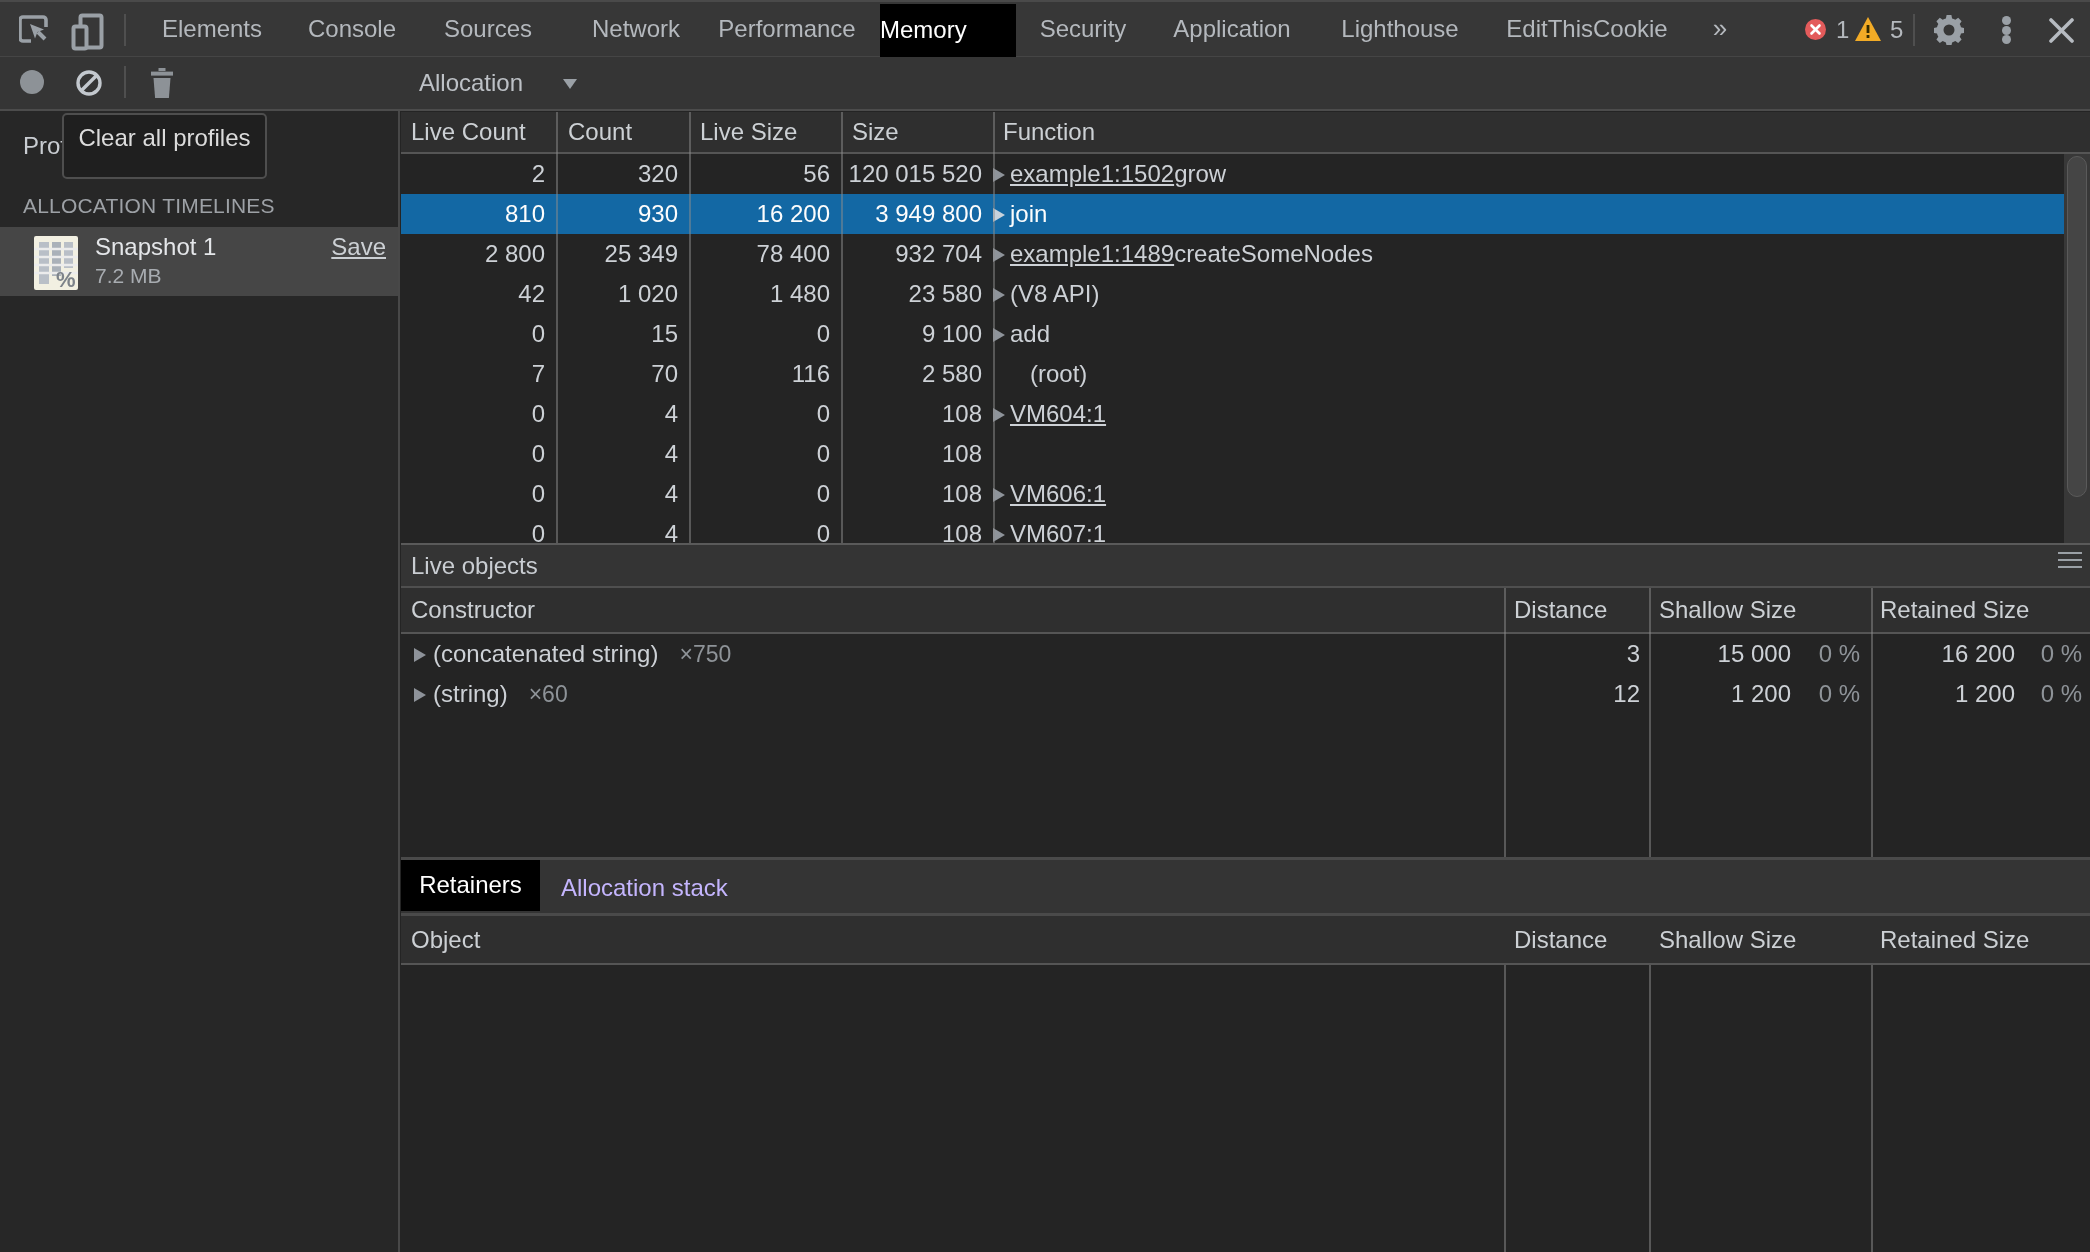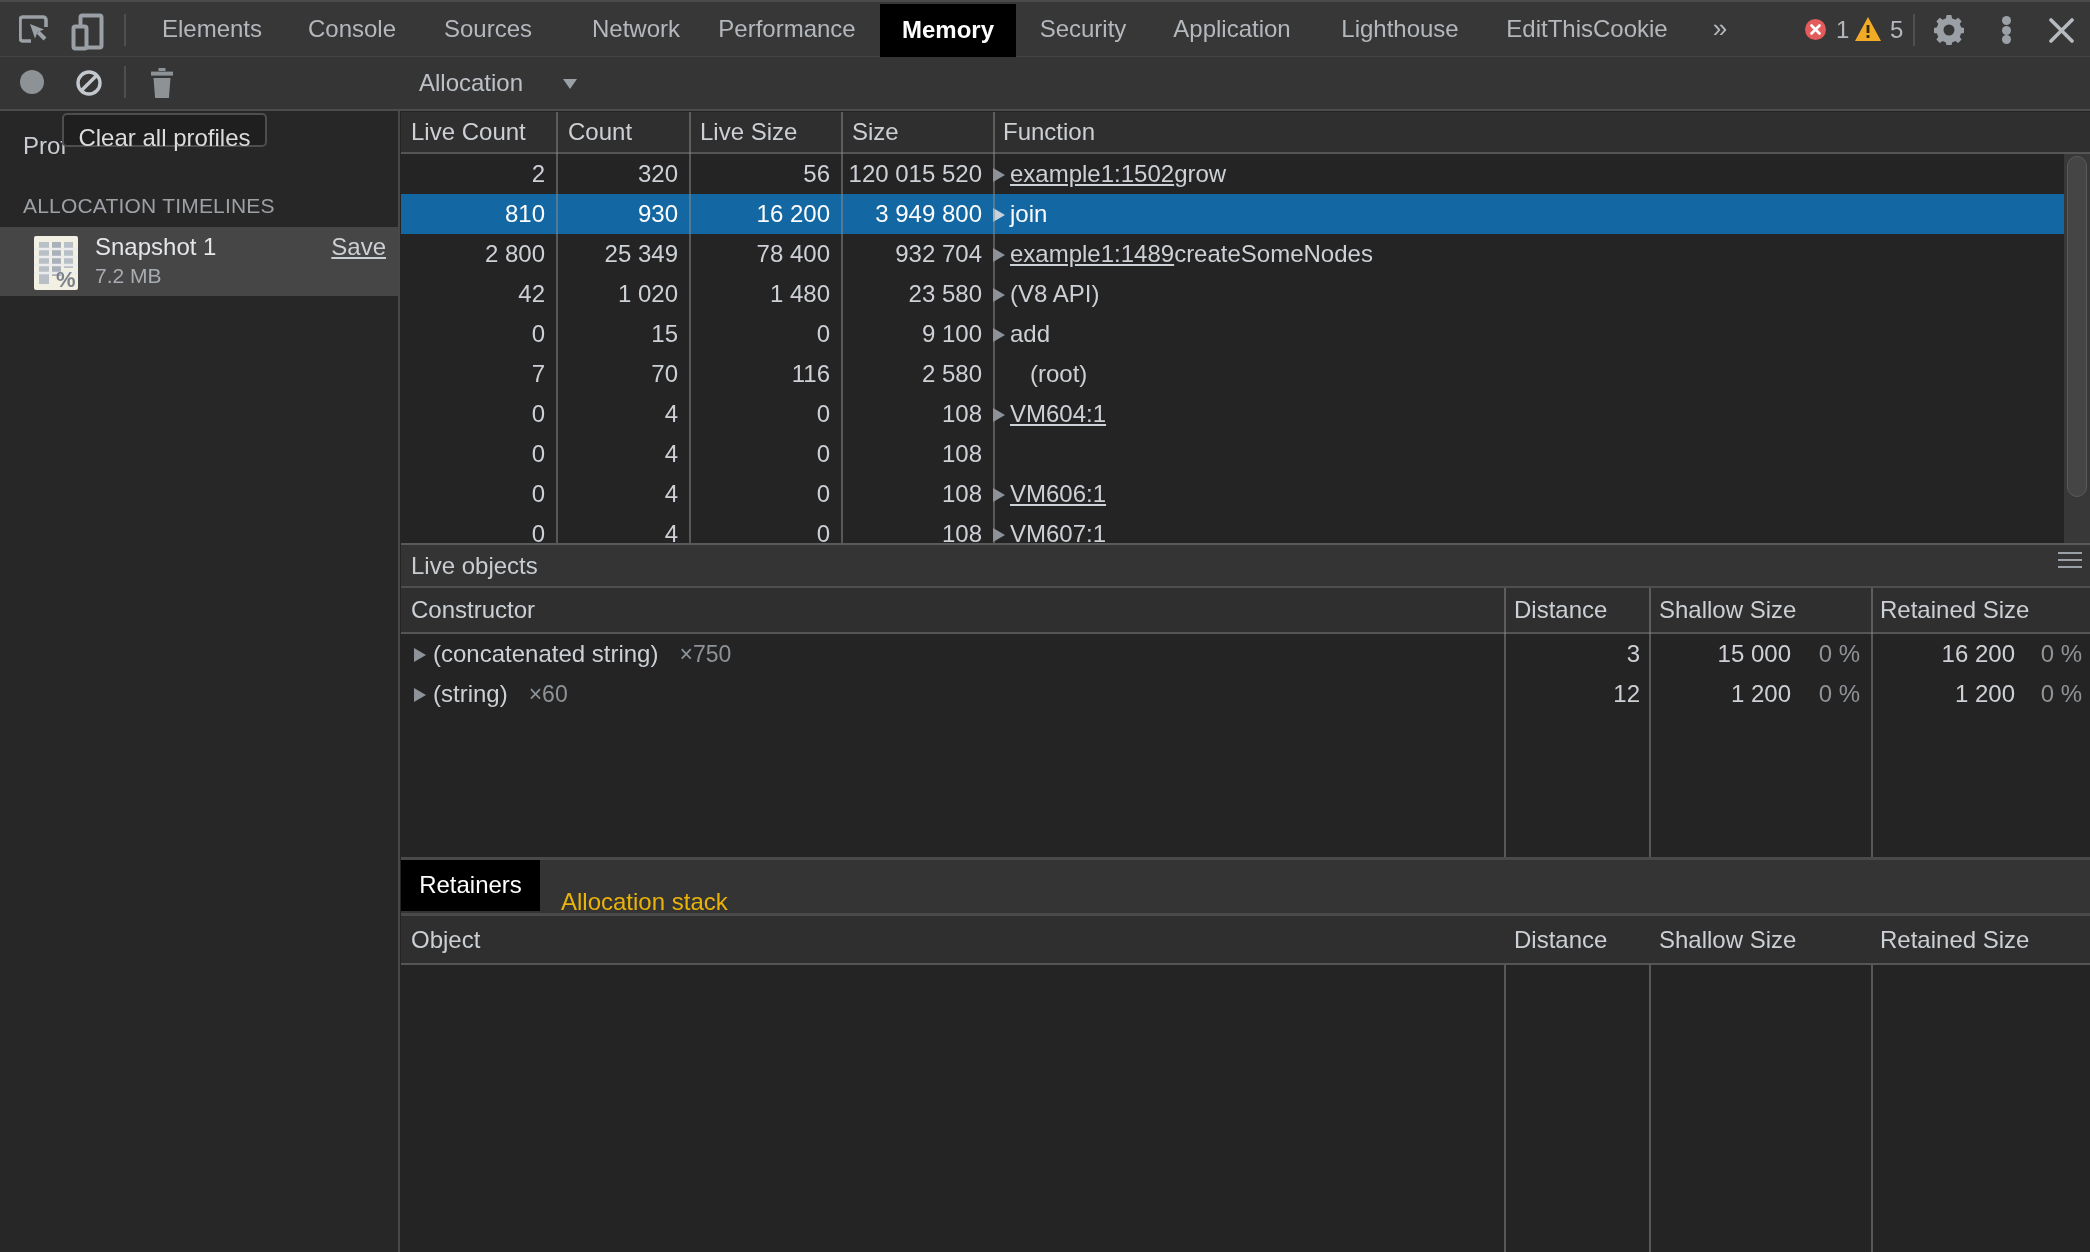--- a/index.html
+++ b/index.html
@@ -2,27 +2,27 @@
 <html><head>
 <meta charset="utf-8">
 <style>
   * { margin:0; padding:0; box-sizing:border-box; }
   html,body { width:2090px; height:1252px; overflow:hidden; }
   body { background:#242424; font-family:"Liberation Sans", sans-serif; font-size:24px; color:#cdd1d6; position:relative; }
   .abs { position:absolute; }
   
   #tabbar { position:absolute; left:0; top:0; width:2090px; height:57px; background:#373737; border-top:2px solid #4a4a4a; border-bottom:1px solid #454545; }
   .tab { position:absolute; top:0; height:55px; line-height:53px; color:#b4b8bd; text-align:center; transform:translateX(-50%); white-space:nowrap; }
-  #memtab { position:absolute; left:880px; top:2px; width:136px; height:55px; background:#000; color:#fff; text-align:center; line-height:51px;font-weight:bold; }
+  #memtab { position:absolute; left:880px; top:2px; width:136px; height:55px; background:#000; color:#fff; text-align:left; line-height:51px; }
   
   #tb2l { position:absolute; left:0; top:57px; width:400px; height:54px; background:#353535; border-bottom:2px solid #4c4c4c; }
   #tb2r { position:absolute; left:400px; top:57px; width:1690px; height:54px; background:#353535; border-bottom:2px solid #4c4c4c; }
   
   #side { position:absolute; left:0; top:111px; width:400px; height:1141px; background:#272727; border-right:2px solid #484848; }
-  #tooltip { position:absolute; left:62px; top:2px; width:205px; height:34px; line-height:46px; background:#1f1f1f; border:2px solid #4e4e4e; border-radius:5px; color:#dcdcdc; text-align:center; }
+  #tooltip { position:absolute; left:62px; top:2px; width:205px; height:66px; line-height:46px; background:#1f1f1f; border:2px solid #4e4e4e; border-radius:5px; color:#dcdcdc; text-align:center; }
   #selitem { position:absolute; left:0; top:116px; width:398px; height:69px; background:#464646; }
   
   #main { position:absolute; left:401px; top:111px; width:1689px; height:1141px; background:#242424; }
   .hdr { position:absolute; left:0; width:1689px; background:#2f2f2f; border-bottom:2px solid #555; }
   .hlab { position:absolute; top:0; color:#ccd0d4; }
   .vline { position:absolute; width:2px; background:rgba(140,140,140,0.5); }
   .row { position:absolute; left:0; width:1689px; height:40px; }
   .cell { position:absolute; top:0; height:40px; line-height:40px; }
   .num { text-align:right; }
   .fn { left:592px; width:1097px; padding-left:0; }
@@ -260,21 +260,21 @@
     <div class="cell num dim" style="left:1614px;width:67px">0 %</div>
   </div>
 
   <div class="vline" style="left:1103px;top:477px;height:269px"></div>
   <div class="vline" style="left:1248px;top:477px;height:269px"></div>
   <div class="vline" style="left:1470px;top:477px;height:269px"></div>
 
   <div class="abs" style="left:0;top:746px;width:1689px;height:3px;background:#4a4a4a"></div>
   <div id="rtbar" style="top:749px;border:none;height:53px">
     <div id="rtab">Retainers</div>
-    <div class="abs" style="left:160px;top:16px;line-height:51px;color:#eab308">Allocation stack</div>
+    <div class="abs" style="left:160px;top:2px;line-height:51px;color:#c4b5fd">Allocation stack</div>
   </div>
   <div class="abs" style="left:0;top:802px;width:1689px;height:3px;background:#4a4a4a"></div>
 
   <div class="hdr" style="top:805px;height:49px">
     <div class="hlab" style="left:10px;line-height:47px">Object</div>
     <div class="hlab" style="left:1113px;line-height:47px">Distance</div>
     <div class="hlab" style="left:1258px;line-height:47px">Shallow Size</div>
     <div class="hlab" style="left:1479px;line-height:47px">Retained Size</div>
   </div>
 

